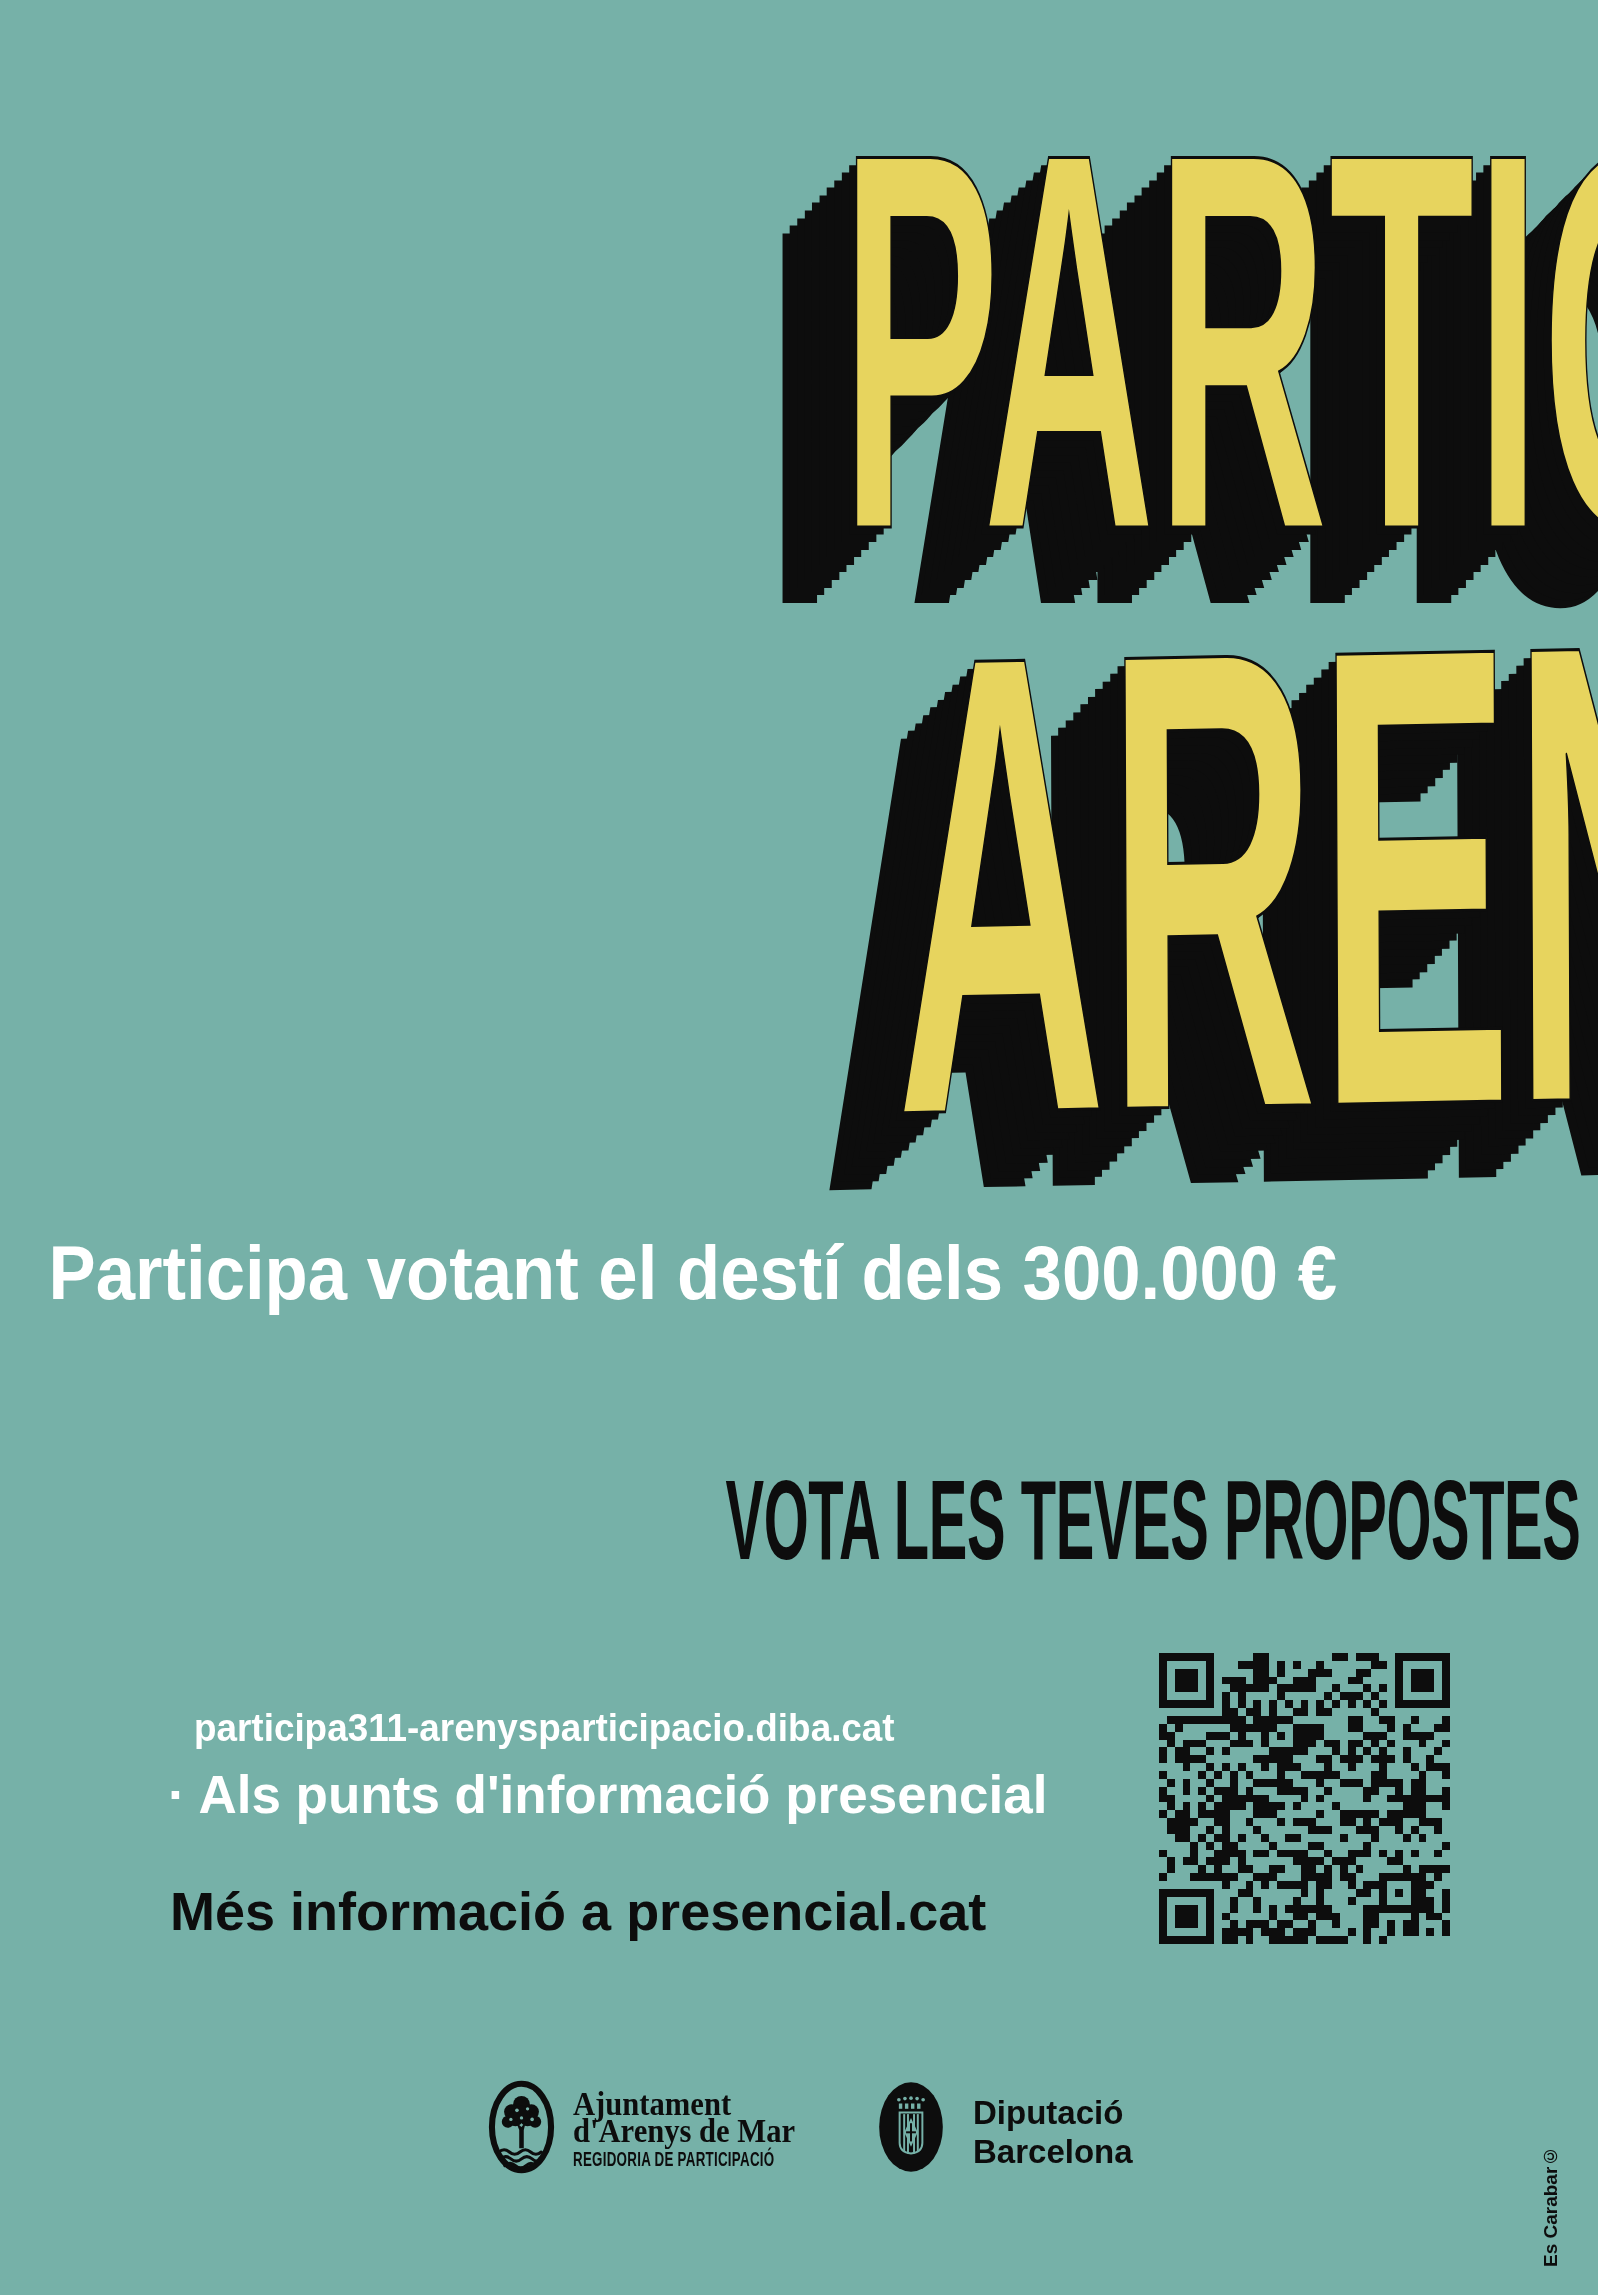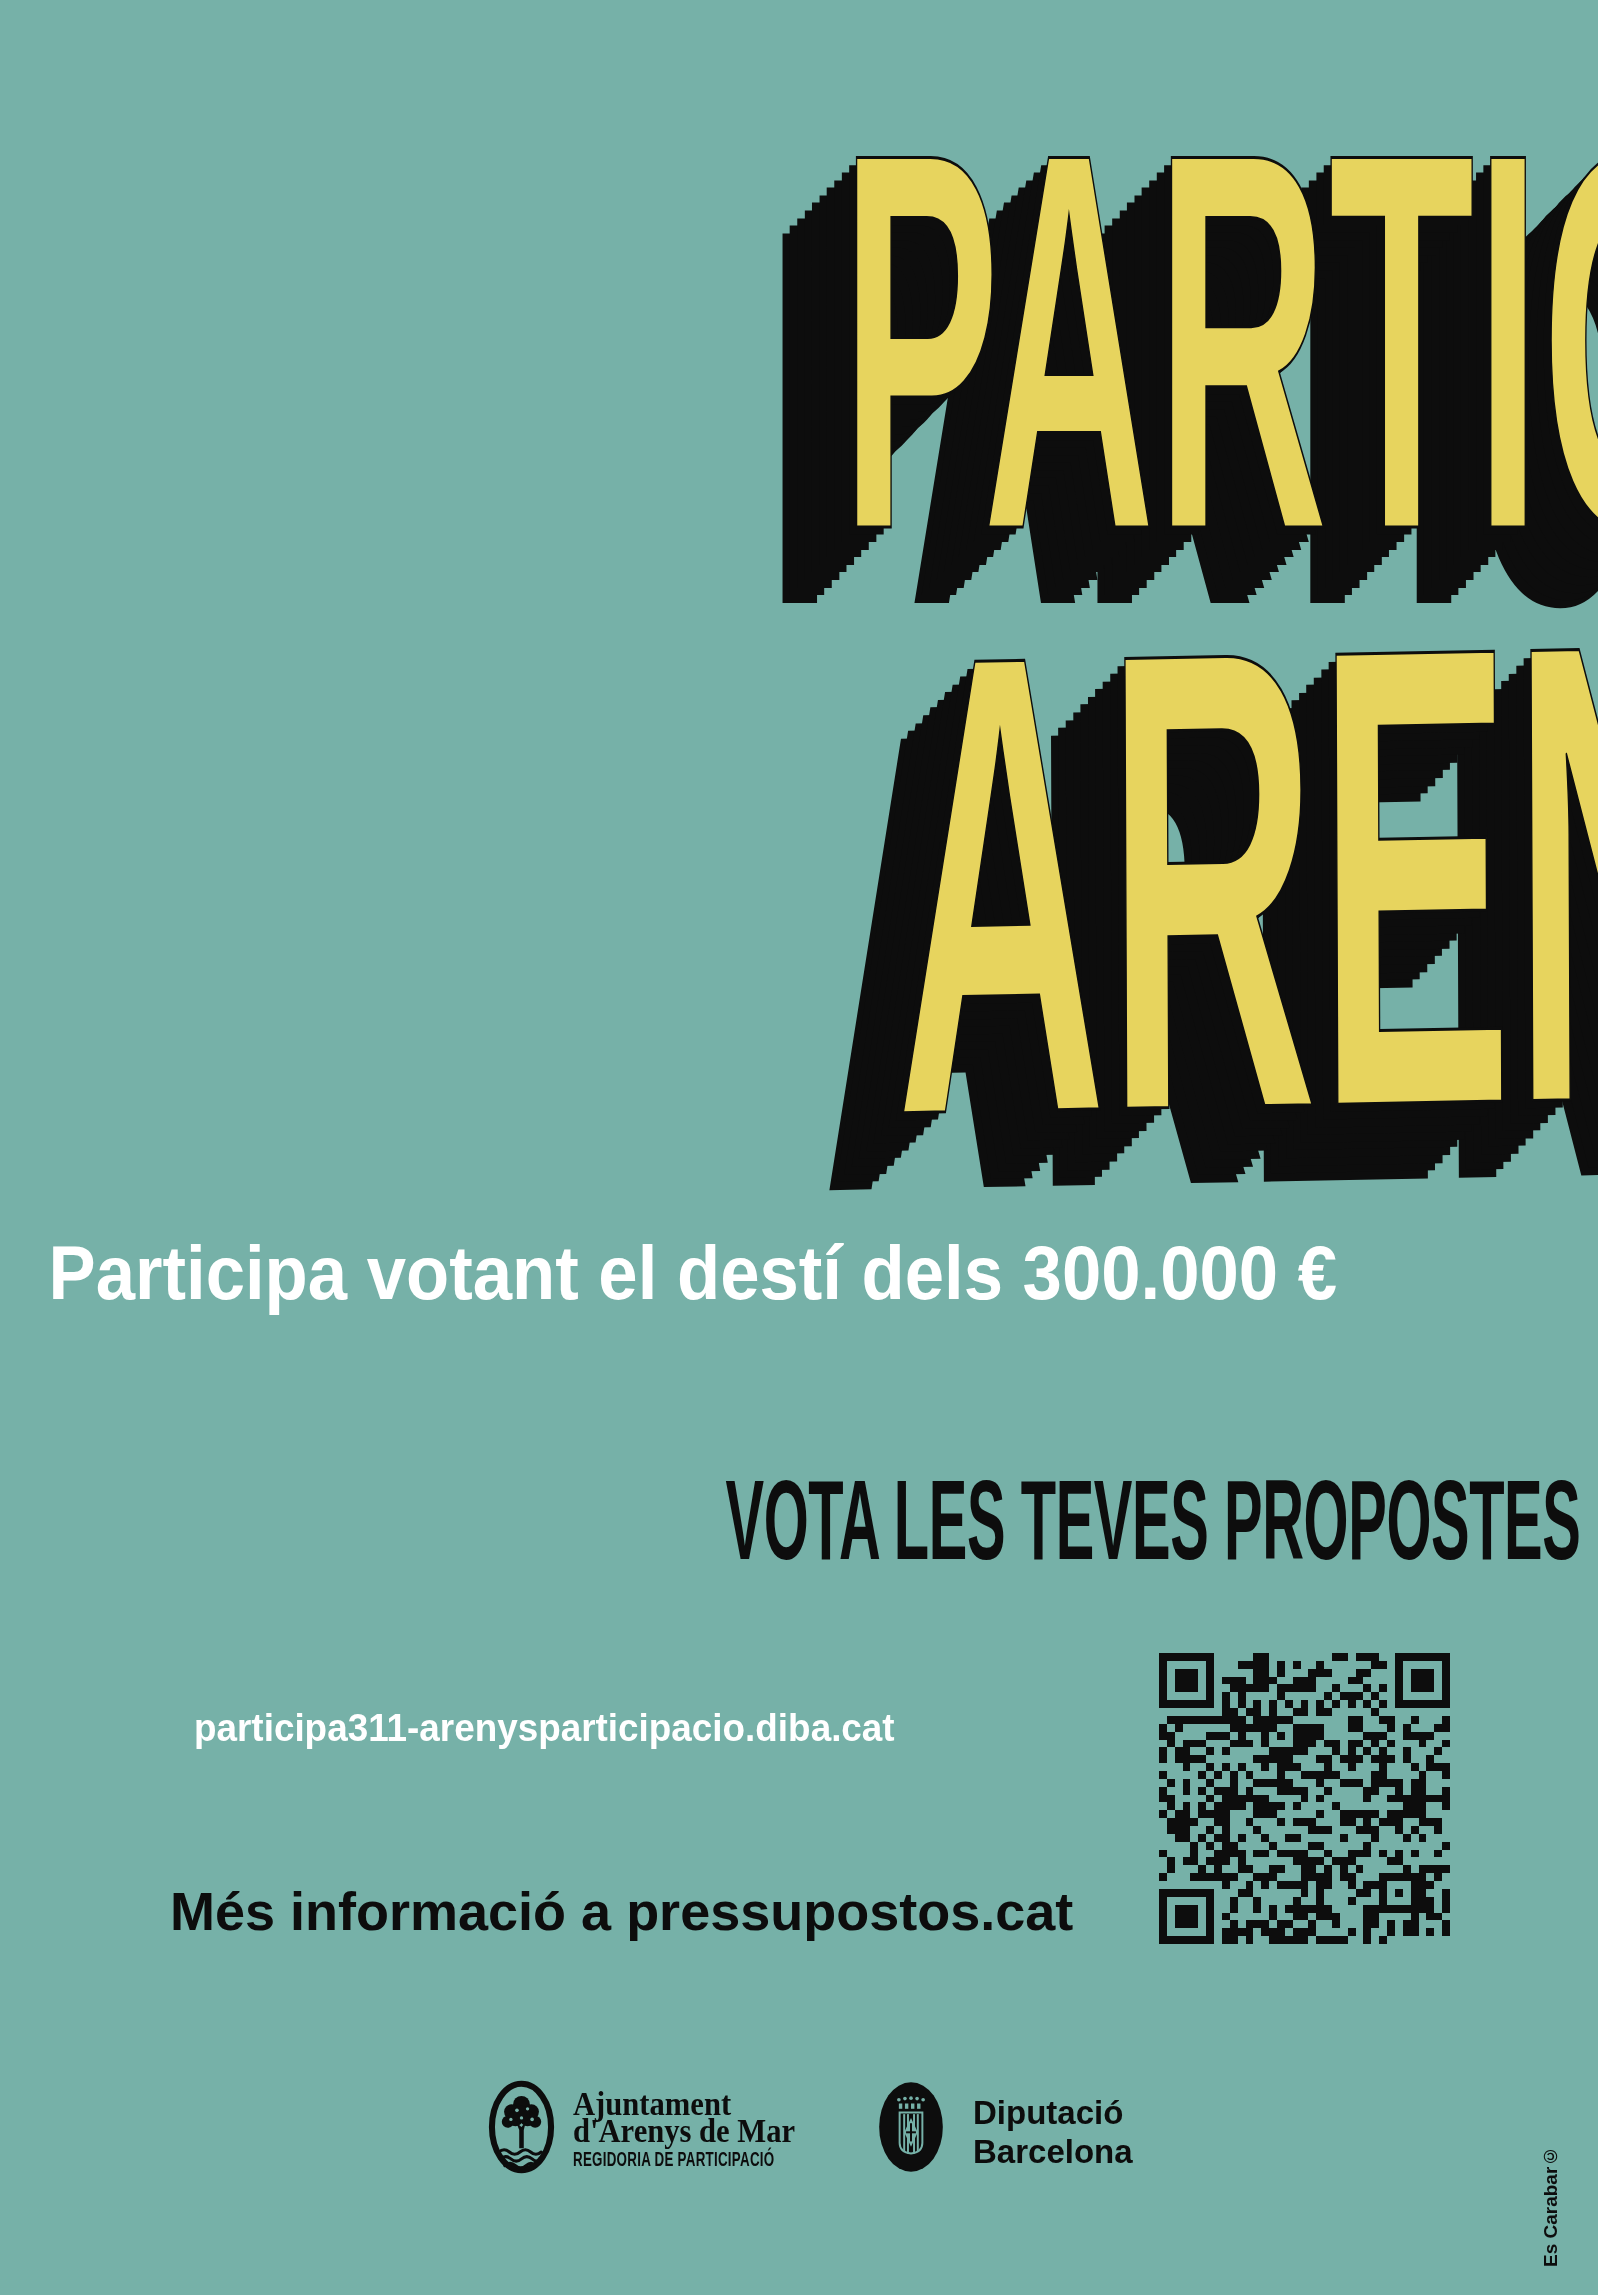--- a/index.html
+++ b/index.html
@@ -99,22 +99,23 @@
 
   <div class="subtitle">
     <div><span class="sq">Participa votant el destí dels 300.000 €</span></div>
   </div>
 
   <div class="headline">
     <span class="headline-inner">VOTA LES TEVES PROPOSTES FINS AL 19 D'OCTUBRE</span>
   </div>
 
   <div class="bullet-url">participa311-arenysparticipacio.diba.cat</div>
-
-  <div class="more-info">Més informació a pressupostos.cat</div>
+  <div class="bullet b2">· Als punts d'informació presencial</div>
+
+  <div class="more-info">Més informació a presencial.cat</div>
 
   <div class="qr">
     <svg viewBox="0 0 37 37" xmlns="http://www.w3.org/2000/svg">
         <rect x="0" y="0" width="1" height="1" fill="#0d0d0d"></rect>
         <rect x="1" y="0" width="1" height="1" fill="#0d0d0d"></rect>
         <rect x="2" y="0" width="1" height="1" fill="#0d0d0d"></rect>
         <rect x="3" y="0" width="1" height="1" fill="#0d0d0d"></rect>
         <rect x="4" y="0" width="1" height="1" fill="#0d0d0d"></rect>
         <rect x="5" y="0" width="1" height="1" fill="#0d0d0d"></rect>
         <rect x="6" y="0" width="1" height="1" fill="#0d0d0d"></rect>

